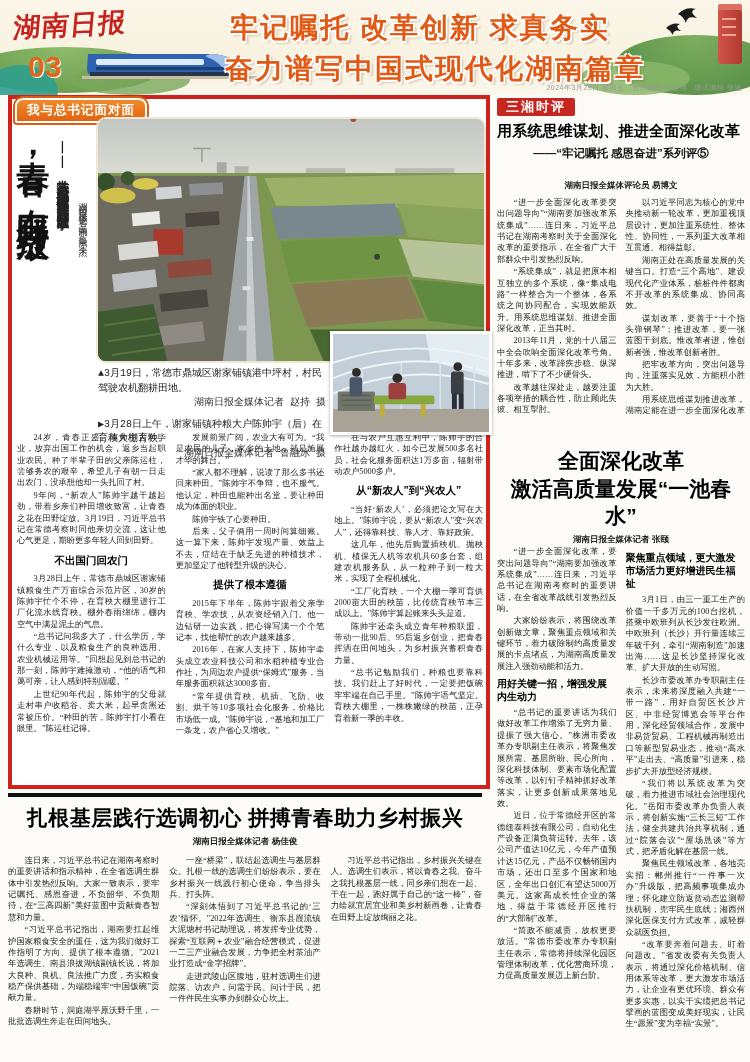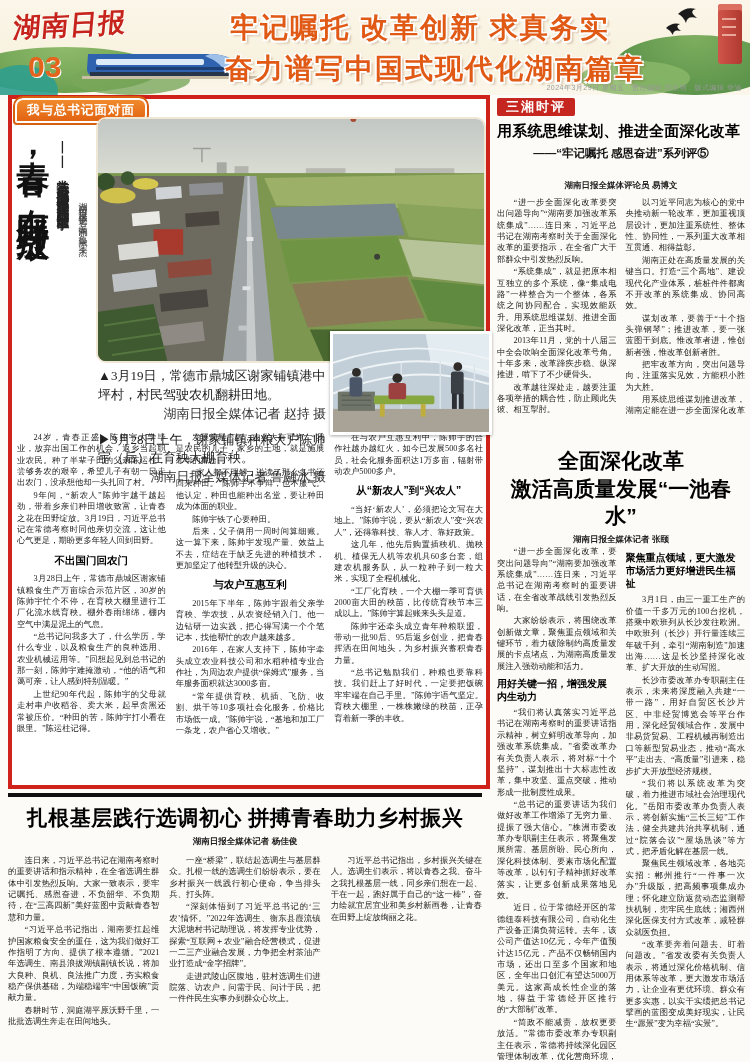--- a/index.html
+++ b/index.html
@@ -33,21 +33,21 @@
   
   .feature-box { position:absolute; left:8px; top:95px; width:482px; height:694px; border:4px solid #cf221b; background:#fff; }
   .feat-badge { position:absolute; left:3px; top:-1px; background:linear-gradient(180deg,#f08a2c,#e26312); border:2px solid #fff; outline:2px solid #d95f10; border-radius:8px 8px 8px 2px; color:#fff; font-weight:bold; font-size:12.5px; padding:2px 10px; letter-spacing:1px; }
   .vtitle { position:absolute; left:2px; top:36px; height:320px; writing-mode:vertical-rl; font-size:33px; font-weight:900; color:#111; letter-spacing:5px; line-height:1.15; }
   .vsub { position:absolute; left:42px; top:42px; height:336px; writing-mode:vertical-rl; font-size:12.5px; font-weight:bold; color:#222; letter-spacing:2px; }
   .vby { position:absolute; left:64px; top:96px; height:220px; writing-mode:vertical-rl; font-size:9px; color:#444; letter-spacing:2px; }
   .photo-main { position:absolute; left:84px; top:18px; width:390px; height:246px; border-radius:10px; overflow:hidden; border:2px solid #f0e6d4; }
   .photo-inset { position:absolute; left:318px; top:232px; width:162px; height:104px; border:3px solid #fff; box-shadow:0 1px 3px rgba(0,0,0,.35); z-index:5; }
   .photo-inset svg, .photo-main svg { display:block; width:100%; height:100%; }
   .captions { position:absolute; left:86px; top:268px; width:228px; }
-  .cap { font-size:13px; line-height:1.45; color:#222; margin-bottom:7px; font-family:Liberation Serif, serif; }
+  .cap { font-size:10px; line-height:1.45; color:#222; margin-bottom:7px; font-family:Liberation Mono, monospace; }
   .cap .credit { display:block; text-align:right; color:#333; }
   .feat-body { position:absolute; left:5px; top:333px; width:466px; height:346px; display:flex; gap:10px; }
   .col { flex:1 1 0; overflow:hidden; }
 
   
   .bodytext { font-size:8.3px; line-height:1.37; text-align:justify; color:#1b1b1b; font-family:"Liberation Serif",serif; }
   .bodytext .para { text-indent:2em; margin-bottom:1px; }
   .subhead { font-family:"Liberation Sans",sans-serif; font-weight:bold; font-size:10.5px; color:#000; text-align:center; margin:7px 0 6px; line-height:1.3; }
   .subhead.left { text-align:left; font-size:10px; margin:5px 0 4px; }
 
@@ -209,21 +209,21 @@
           <div class="subhead">不出国门回农门</div>
           <p class="para">3月28日上午，常德市鼎城区谢家铺镇粮食生产万亩综合示范片区，30岁的陈帅宇忙个不停，在育秧大棚里进行工厂化流水线育秧。棚外春雨绵绵，棚内空气中满是泥土的气息。</p>
           <p class="para">“总书记问我多大了，什么学历，学什么专业，以及粮食生产的良种选用、农业机械运用等。”回想起见到总书记的那一刻，陈帅宇难掩激动，“他的语气和蔼可亲，让人感到特别温暖。”</p>
           <p class="para">上世纪90年代起，陈帅宇的父母就走村串户收稻谷、卖大米，起早贪黑还常被压价。“种田的苦，陈帅宇打小看在眼里。”陈运柱记得。</p>
         </div>
       <div class="col">
           <p class="para">发展前景广阔，农业大有可为。“我是农民的儿子，家乡的土地，就是施展才华的舞台。”</p>
           <p class="para">“家人都不理解，说读了那么多书还回来种田。”陈帅宇不争辩，也不服气。他认定，种田也能种出名堂，要让种田成为体面的职业。</p>
           <p class="para">陈帅宇铁了心要种田。</p>
           <p class="para">后来，父子俩用一周时间算细账。这一算下来，陈帅宇发现产量、效益上不去，症结在于缺乏先进的种植技术，更加坚定了他转型升级的决心。</p>
-          <div class="subhead">与农户互惠互利</div>
+          <div class="subhead">提供了根本遵循</div>
           <p class="para">2015年下半年，陈帅宇跟着父亲学育秧、学农技，从农资经销入门。他一边钻研一边实践，把心得写满一个个笔记本，找他帮忙的农户越来越多。</p>
           <p class="para">2016年，在家人支持下，陈帅宇牵头成立农业科技公司和水稻种植专业合作社，为周边农户提供“保姆式”服务，当年服务面积就达3000多亩。</p>
           <p class="para">“常年提供育秧、机插、飞防、收割、烘干等10多项社会化服务，价格比市场低一成。”陈帅宇说，“基地和加工厂一条龙，农户省心又增收。”</p>
         </div>
       <div class="col">
           <p class="para">在与农户互惠互利中，陈帅宇的合作社越办越红火，如今已发展500多名社员，社会化服务面积达1万多亩，辐射带动农户5000多户。</p>
           <div class="subhead">从“新农人”到“兴农人”</div>
           <p class="para">“当好‘新农人’，必须把论文写在大地上。”陈帅宇说，要从“新农人”变“兴农人”，还得靠科技、靠人才、靠好政策。</p>
           <p class="para">这几年，他先后购置插秧机、抛秧机、植保无人机等农机具60多台套，组建农机服务队，从一粒种子到一粒大米，实现了全程机械化。</p>
           <p class="para">“工厂化育秧，一个大棚一季可育供2000亩大田的秧苗，比传统育秧节本三成以上。”陈帅宇算起账来头头是道。</p>
@@ -278,21 +278,20 @@
     <div class="reform-title">
       <div>全面深化改革</div>
       <div>激活高质量发展“一池春水”</div>
     </div>
     <div class="reform-by">湖南日报全媒体记者 张颐</div>
     <div class="reform-body bodytext">
       <div class="col">
           <p class="para">“进一步全面深化改革，要突出问题导向”“湖南要加强改革系统集成”……连日来，习近平总书记在湖南考察时的重要讲话，在全省改革战线引发热烈反响。</p>
           <p class="para">大家纷纷表示，将围绕改革创新做文章，聚焦重点领域和关键环节，着力破除制约高质量发展的卡点堵点，为湖南高质量发展注入强劲动能和活力。</p>
           <div class="subhead left">用好关键一招，增强发展内生动力</div>
-          <p class="para">“我们将认真落实习近平总书记在湖南考察时的重要讲话指示精神，树立鲜明改革导向，加强改革系统集成。”省委改革办有关负责人表示，将对标“十个坚持”，谋划推出十大标志性改革，集中攻坚、重点突破，推动形成一批制度性成果。</p>
           <p class="para">“总书记的重要讲话为我们做好改革工作增添了无穷力量、提振了强大信心。”株洲市委改革办专职副主任表示，将聚焦发展所需、基层所盼、民心所向，深化科技体制、要素市场化配置等改革，以钉钉子精神抓好改革落实，让更多创新成果落地见效。</p>
           <p class="para">近日，位于常德经开区的常德纽泰科技有限公司，自动化生产设备正满负荷运转。去年，该公司产值达10亿元，今年产值预计达15亿元，产品不仅畅销国内市场，还出口至多个国家和地区，全年出口创汇有望达5000万美元。这家高成长性企业的落地，得益于常德经开区推行的“大部制”改革。</p>
           <p class="para">“简政不能减责，放权更要放活。”常德市委改革办专职副主任表示，常德将持续深化园区管理体制改革，优化营商环境，力促高质量发展迈上新台阶。</p>
         </div>
       <div class="col">
           <div class="subhead left">聚焦重点领域，更大激发市场活力更好增进民生福祉</div>
           <p class="para">3月1日，由三一重工生产的价值一千多万元的100台挖机，搭乘中欧班列从长沙发往欧洲。中欧班列（长沙）开行量连续三年破千列，牵引“湖南制造”加速出海……这是长沙坚持深化改革、扩大开放的生动写照。</p>
           <p class="para">长沙市委改革办专职副主任表示，未来将深度融入共建“一带一路”，用好自贸区长沙片区、中非经贸博览会等平台作用，深化经贸领域合作，发展中非易货贸易、工程机械再制造出口等新型贸易业态，推动“高水平”走出去、“高质量”引进来，稳步扩大开放型经济规模。</p>
           <p class="para">“我们将以系统改革为突破，着力推进市域社会治理现代化。”岳阳市委改革办负责人表示，将创新实施“三长三短”工作法，健全共建共治共享机制，通过“院落会议”“屋场恳谈”等方式，把矛盾化解在基层一线。</p>
           <p class="para">聚焦民生领域改革，各地亮实招：郴州推行“一件事一次办”升级版，把高频事项集成办理；怀化建立防返贫动态监测帮扶机制，兜牢民生底线；湘西州深化医保支付方式改革，减轻群众就医负担。</p>

